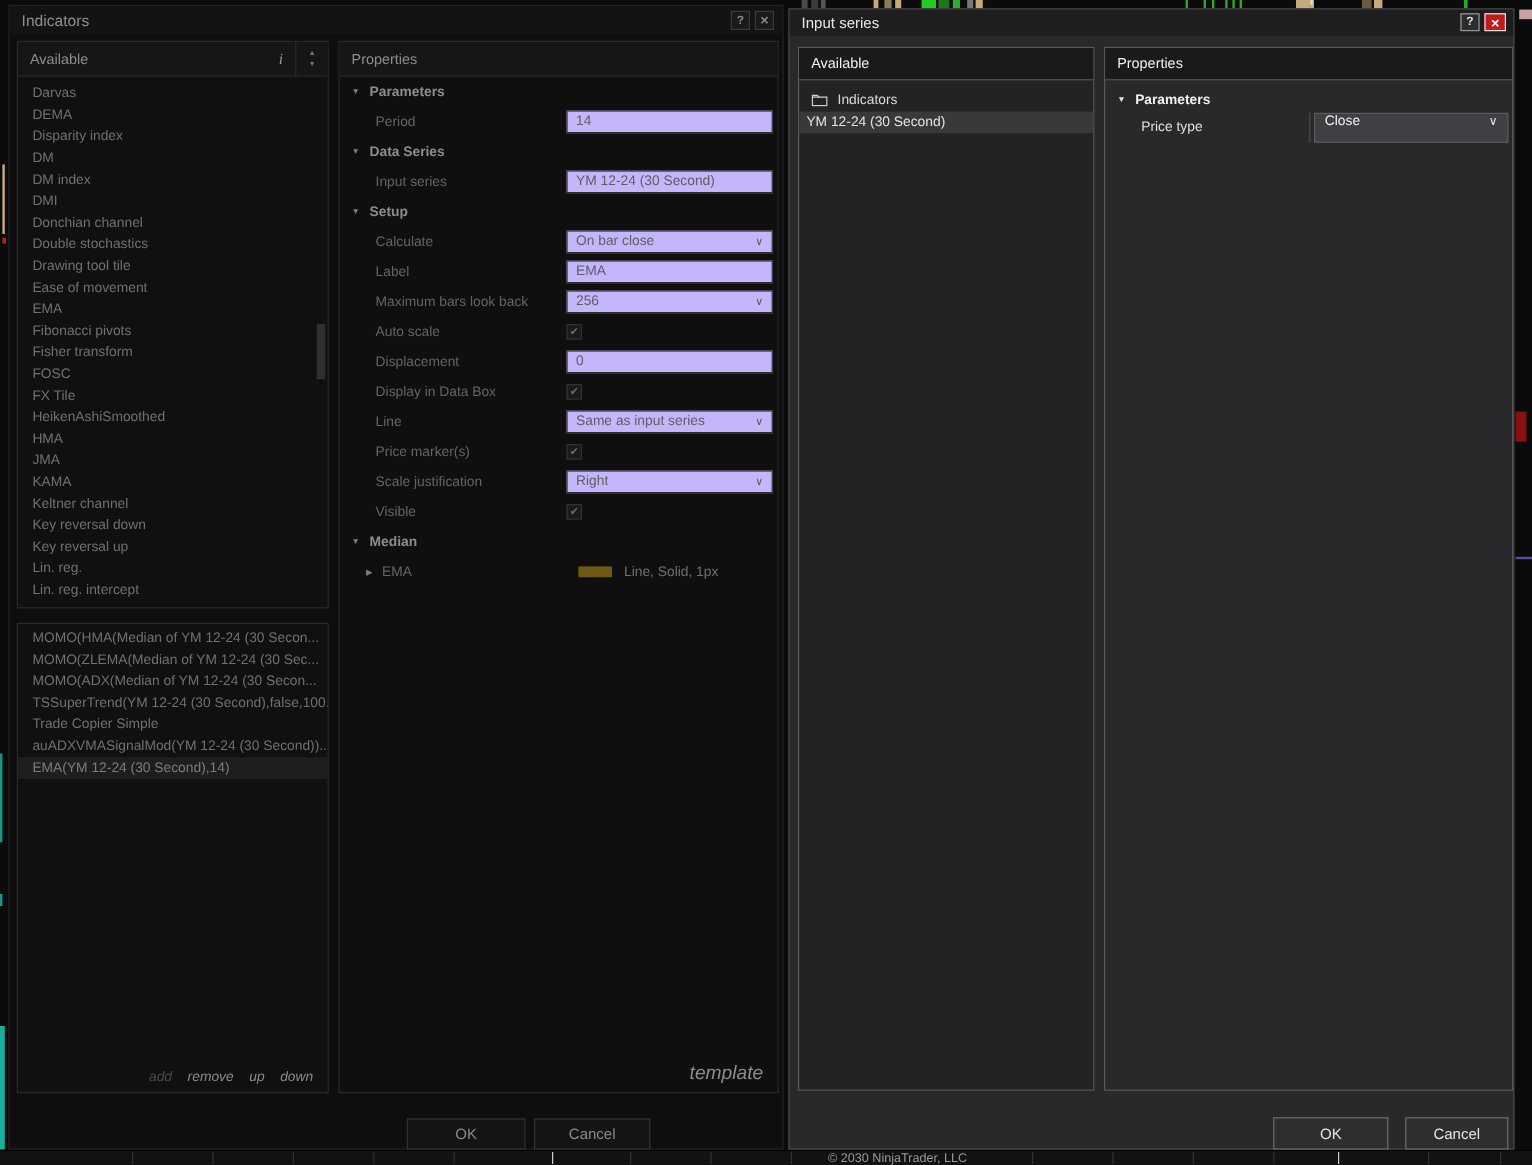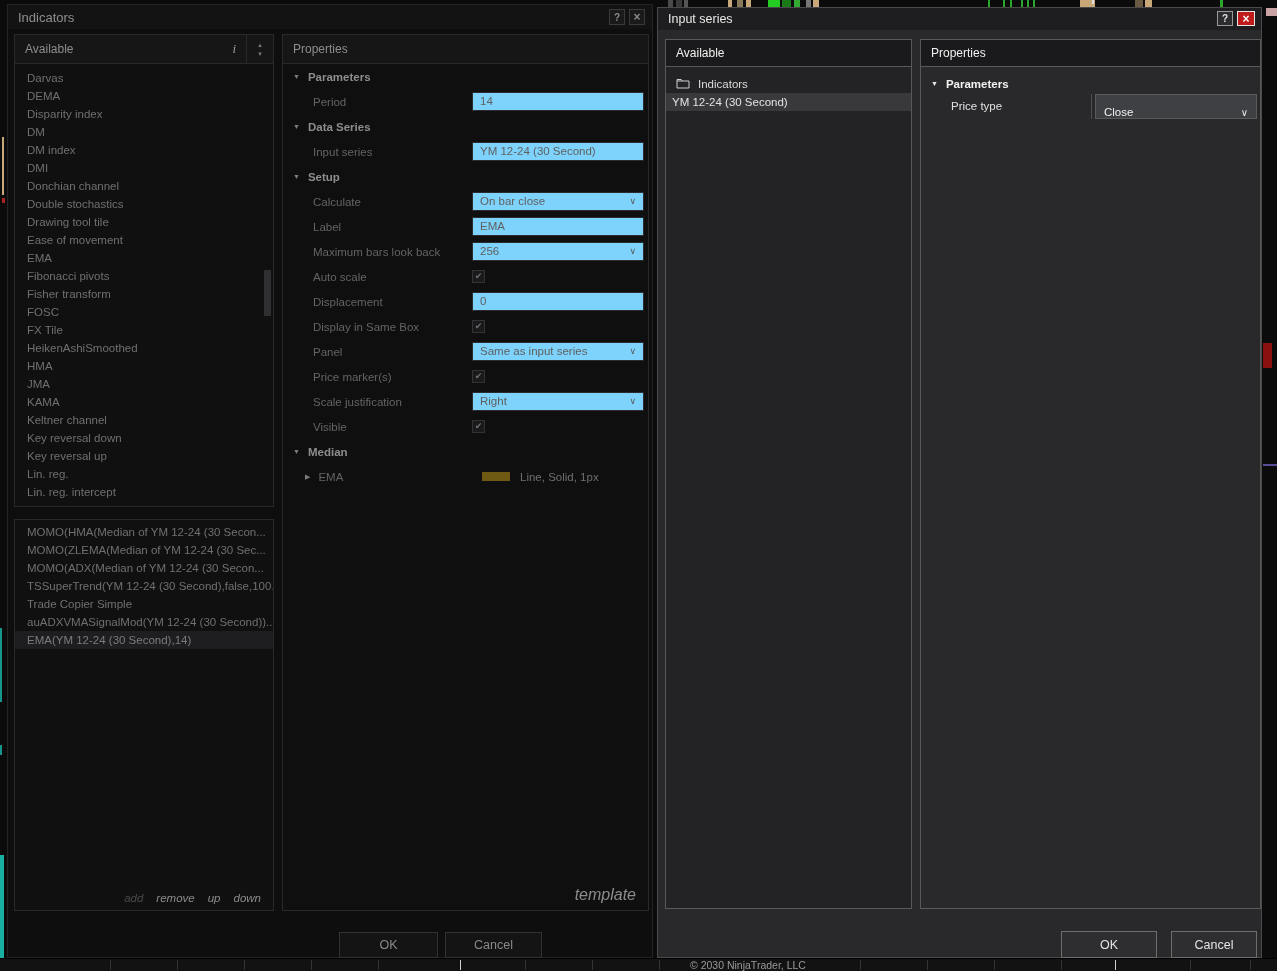--- a/index.html
+++ b/index.html
@@ -48,21 +48,21 @@
   .links-row .dim { color:#4b4b4b; }
 
   .props-panel { left:274px; top:29px; width:367px; height:877px; background:#0f0f10; }
   .prow { height:25px; display:flex; align-items:center; }
   .prow.group { padding-left:10px; gap:8px; }
   .tri { font-size:7px; color:#7d7d7d; }
   .tri2 { font-size:7px; color:#7d7d7d; margin-right:8px; }
   .glabel { font-size:11.5px; font-weight:bold; color:#8d8d8d; }
   .prow .plabel { padding-left:30px; width:189px; font-size:11.5px; color:#646464; white-space:nowrap; overflow:hidden; flex:0 0 189px; display:flex; align-items:center; }
   .prow.plotrow .plabel { padding-left:22px; }
-  .pfield { width:172px; height:19px; background:#7dd3fc; border:1px solid #2c2c2e; color:#606060; font-size:11.5px; line-height:17px; padding:0 7px; white-space:nowrap; overflow:hidden; }
+  .pfield { width:172px; height:19px; background:#c4b5fd; border:1px solid #2c2c2e; color:#606060; font-size:11.5px; line-height:17px; padding:0 7px; white-space:nowrap; overflow:hidden; }
   .pfield.sel2 { display:flex; align-items:center; justify-content:space-between; }
   .chev { font-size:9px; color:#585858; }
   .pcheck { width:13px; height:13px; background:#1a1a1c; border:1px solid #333; color:#6e6e6e; font-size:9px; line-height:11px; text-align:center; }
   .plotfield { display:flex; align-items:center; gap:10px; margin-left:10px; font-size:11.5px; color:#6f6f6f; }
   .swatch { width:28px; height:9px; display:inline-block; }
   .template-link { position:absolute; right:12px; bottom:6px; font-size:16px; font-style:italic; color:#8c8c8c; }
 
   .dlg-left .btn { position:absolute; top:927px; height:26px; background:#141415; border:1px solid #323232; color:#8a8a8a; font-size:12.5px; display:flex; align-items:center; justify-content:center; }
   .btn-ok-l { left:331px; width:99px; }
   .btn-cancel-l { left:437px; width:97px; }
@@ -81,21 +81,21 @@
   .folder-row { margin-top:7px; height:19px; display:flex; align-items:center; gap:8px; padding-left:10px; font-size:11.5px; color:#dadada; }
   .series-row { height:18px; line-height:18px; background:#39393c; color:#e2e2e2; font-size:11.5px; padding-left:6px; white-space:nowrap; overflow:hidden; }
 
   .r-props { left:262px; top:31px; width:341px; height:870px; background:#29292b; }
   .r-group { margin-top:8px; height:17px; display:flex; align-items:center; gap:8px; padding-left:10px; }
   .r-group .tri { color:#e8e8e8; }
   .r-group .glabel { color:#f2f2f2; }
   .price-row { position:relative; margin-top:2px; height:25px; }
   .price-row .rlabel { position:absolute; left:30px; top:0; line-height:25px; font-size:11.5px; color:#e0e0e0; }
   .col-div { position:absolute; left:170px; top:0; width:1px; height:25px; background:#4e4e50; }
-  .r-select { position:absolute; left:174px; top:0; width:162px; height:25px; background:#3e4043; border:1px solid #5a5a5a; color:#f0f0f0; font-size:11.5px; display:flex; align-items:flex-end; justify-content:space-between; padding:0 8px; }
+  .r-select { position:absolute; left:174px; top:0; width:162px; height:25px; background:#3e4043; border:1px solid #5a5a5a; color:#f0f0f0; font-size:11.5px; display:flex; align-items:flex-start; justify-content:space-between; padding:0 8px; }
   .r-select .chev { color:#e8e8e8; font-size:10px; }
 
   .dlg-right .btn { position:absolute; top:923px; height:27px; background:#2e2e31; border:1px solid #6e6e6e; color:#e4e4e4; font-size:12.5px; display:flex; align-items:center; justify-content:center; }
   .btn-ok-r { left:403px; width:96px; }
   .btn-cancel-r { left:513px; width:86px; }
 </style>
 </head>
 <body>
 
 <div class="screen">
@@ -268,25 +268,25 @@
           </div>
           <div class="prow">
             <span class="plabel">Auto scale</span>
             <span class="pcheck">✔</span>
           </div>
           <div class="prow">
             <span class="plabel">Displacement</span>
             <div class="pfield">0</div>
           </div>
           <div class="prow">
-            <span class="plabel">Display in Same Box</span>
+            <span class="plabel">Display in Data Box</span>
             <span class="pcheck">✔</span>
           </div>
           <div class="prow">
-            <span class="plabel">Panel</span>
+            <span class="plabel">Line</span>
             <div class="pfield sel2">
               <span>Same as input series</span>
               <span class="chev">∨</span>
             </div>
           </div>
           <div class="prow">
             <span class="plabel">Price marker(s)</span>
             <span class="pcheck">✔</span>
           </div>
           <div class="prow">

